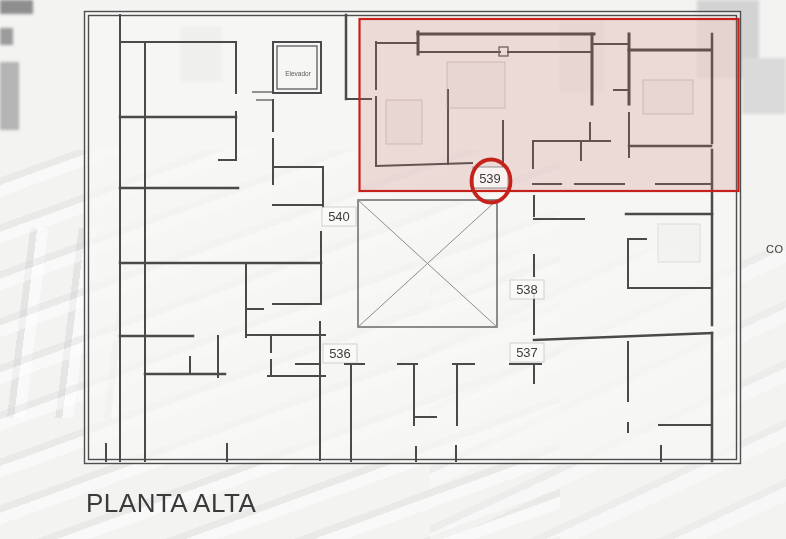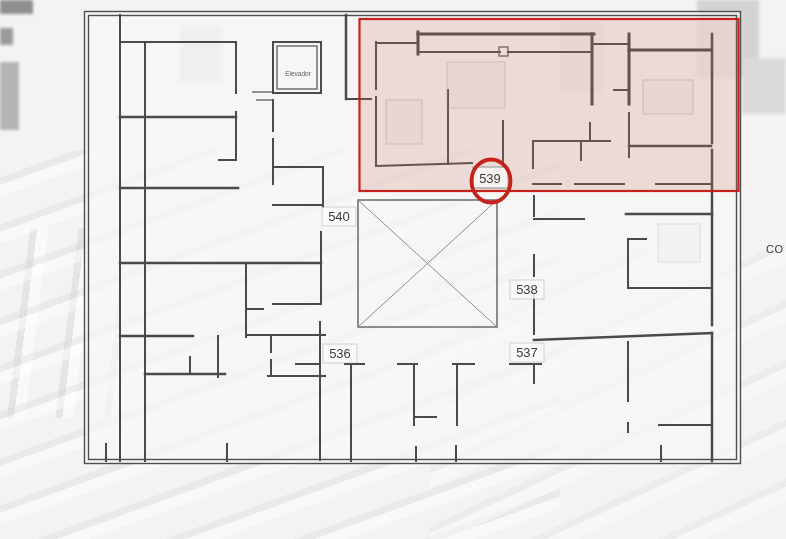--- a/index.html
+++ b/index.html
@@ -226,13 +226,14 @@
 
     <g>
       <rect x="473" y="167" width="35" height="21" fill="rgba(249,246,245,0.88)" stroke="#8f8f8f" stroke-width="1"></rect>
       <text class="unit-label" x="490" y="183">539</text>
       <ellipse cx="491" cy="181" rx="19.5" ry="21.5" fill="none" stroke="#c5221c" stroke-width="3.8"></ellipse>
     </g>
 
     <text class="co-text" x="766" y="253">CO</text>
   </svg>
 
+  <div id="plan-title">PLANTA ALTA</div>
 </div>
 
 </body></html>

